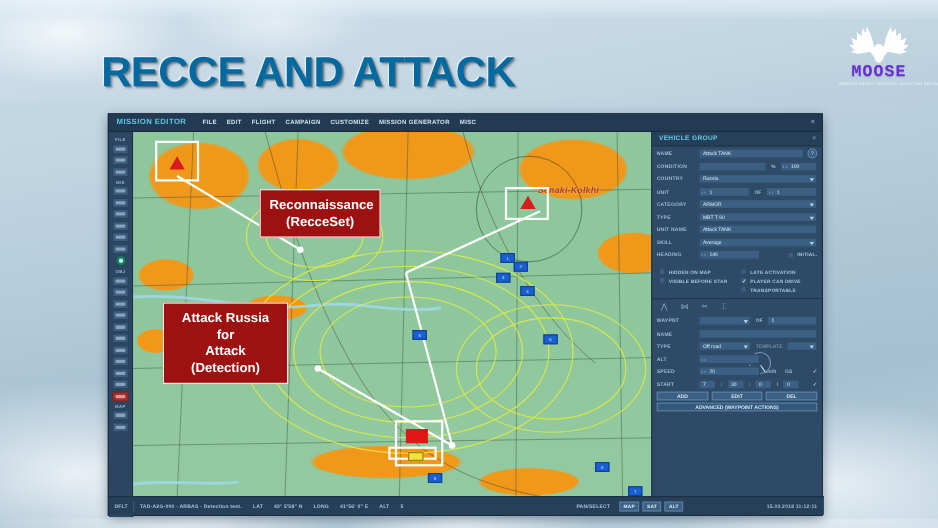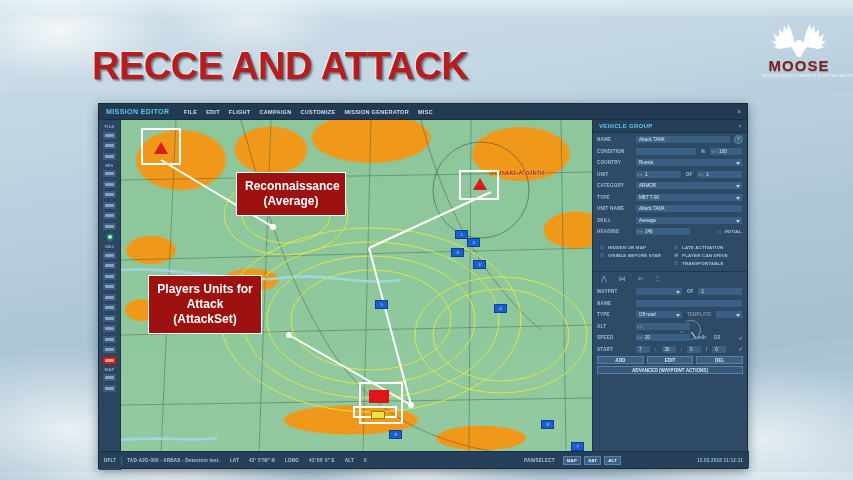--- a/index.html
+++ b/index.html
@@ -28,30 +28,30 @@
   }
   #band-mid {
     position:absolute; left:0; top:92px; width:853px; height:380px;
     background:linear-gradient(180deg,rgba(188,210,224,0.35),rgba(170,196,214,0.20));
   }
 
   
   #title {
     position:absolute; left:92px; top:45px;
     font-size:38px; font-weight:bold; letter-spacing:-0.5px;
-    color:#b91c1c;
+    color:#0369a1;
     text-shadow: 1px 1px 0 #6b7d88, 2px 2px 2px rgba(60,75,85,0.55), -1px -1px 0 rgba(255,255,255,0.6);
   }
 
   
   #logo { position:absolute; right:18px; top:18px; width:72px; height:66px; text-align:center; }
   #logo svg { display:block; margin:0 auto; }
   #logo-word {
-    font-size:15px; font-weight:bold; color:#7f1d1d; letter-spacing:1px;
-    line-height:14px; margin-top:1px; text-shadow:0 1px 1px rgba(90,110,125,0.5);
+    font-size:15px; font-weight:bold; color:#6d28d9; letter-spacing:1px;
+    line-height:14px; margin-top:1px; text-shadow:0 1px 1px rgba(90,110,125,0.5);font-family:Liberation Mono, monospace;
   }
   #logo-sub {
     font-size:3.2px; color:rgba(255,255,255,0.85); letter-spacing:0.4px;
     margin-top:1px; white-space:nowrap;
   }
 
   
   #me-window {
     position:absolute; left:98px; top:103px; width:650px; height:366px;
     background:#2a4258; border:1px solid #18293a;
@@ -569,20 +569,20 @@
     <div class="sbtn">SAT</div>
     <div class="sbtn">ALT</div>
     <div style="width:128px"></div>
     <div id="date">15.03.2018 11:12:11</div>
   </div>
 
 </div>
 
 <div class="callout" style="left:236px; top:172px; width:110px;">
   <div>Reconnaissance</div>
-  <div>(Average)</div>
+  <div>(RecceSet)</div>
 </div>
 
 <div class="callout" style="left:148px; top:275px; width:114px;">
-  <div>Players Units for</div>
+  <div>Attack Russia for</div>
   <div>Attack</div>
-  <div>(AttackSet)</div>
+  <div>(Detection)</div>
 </div>
 
 </body></html>

